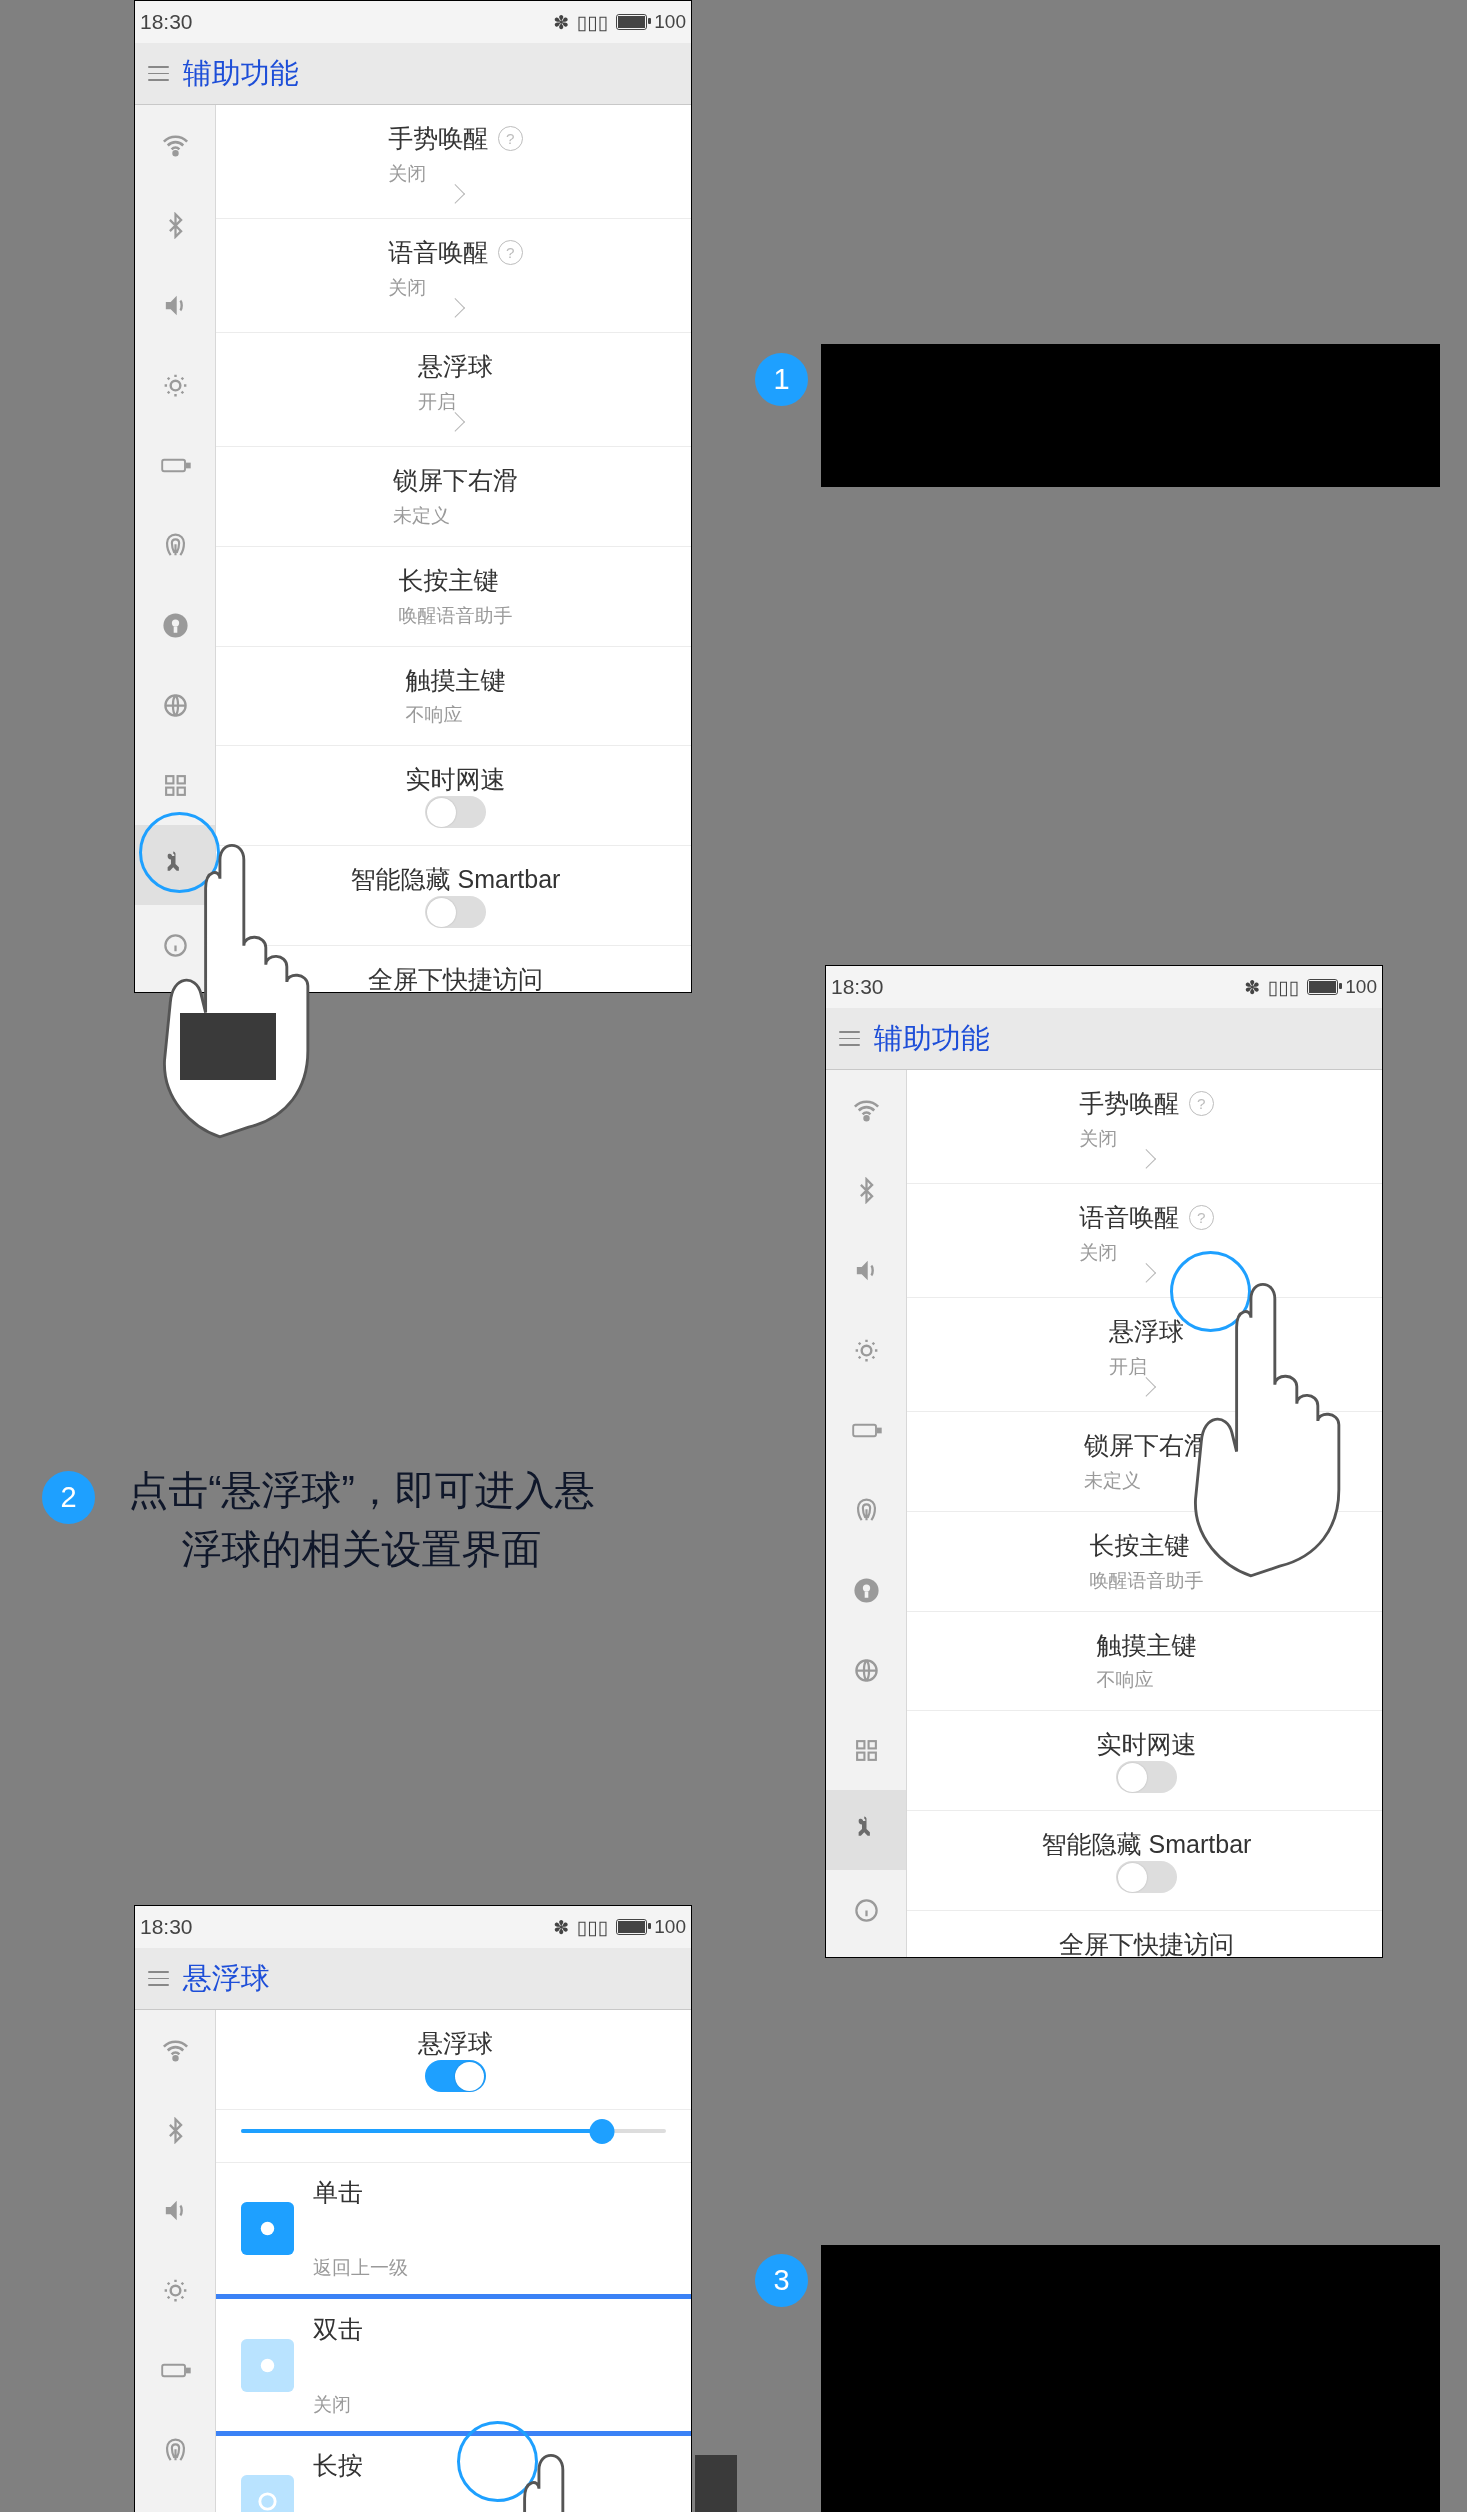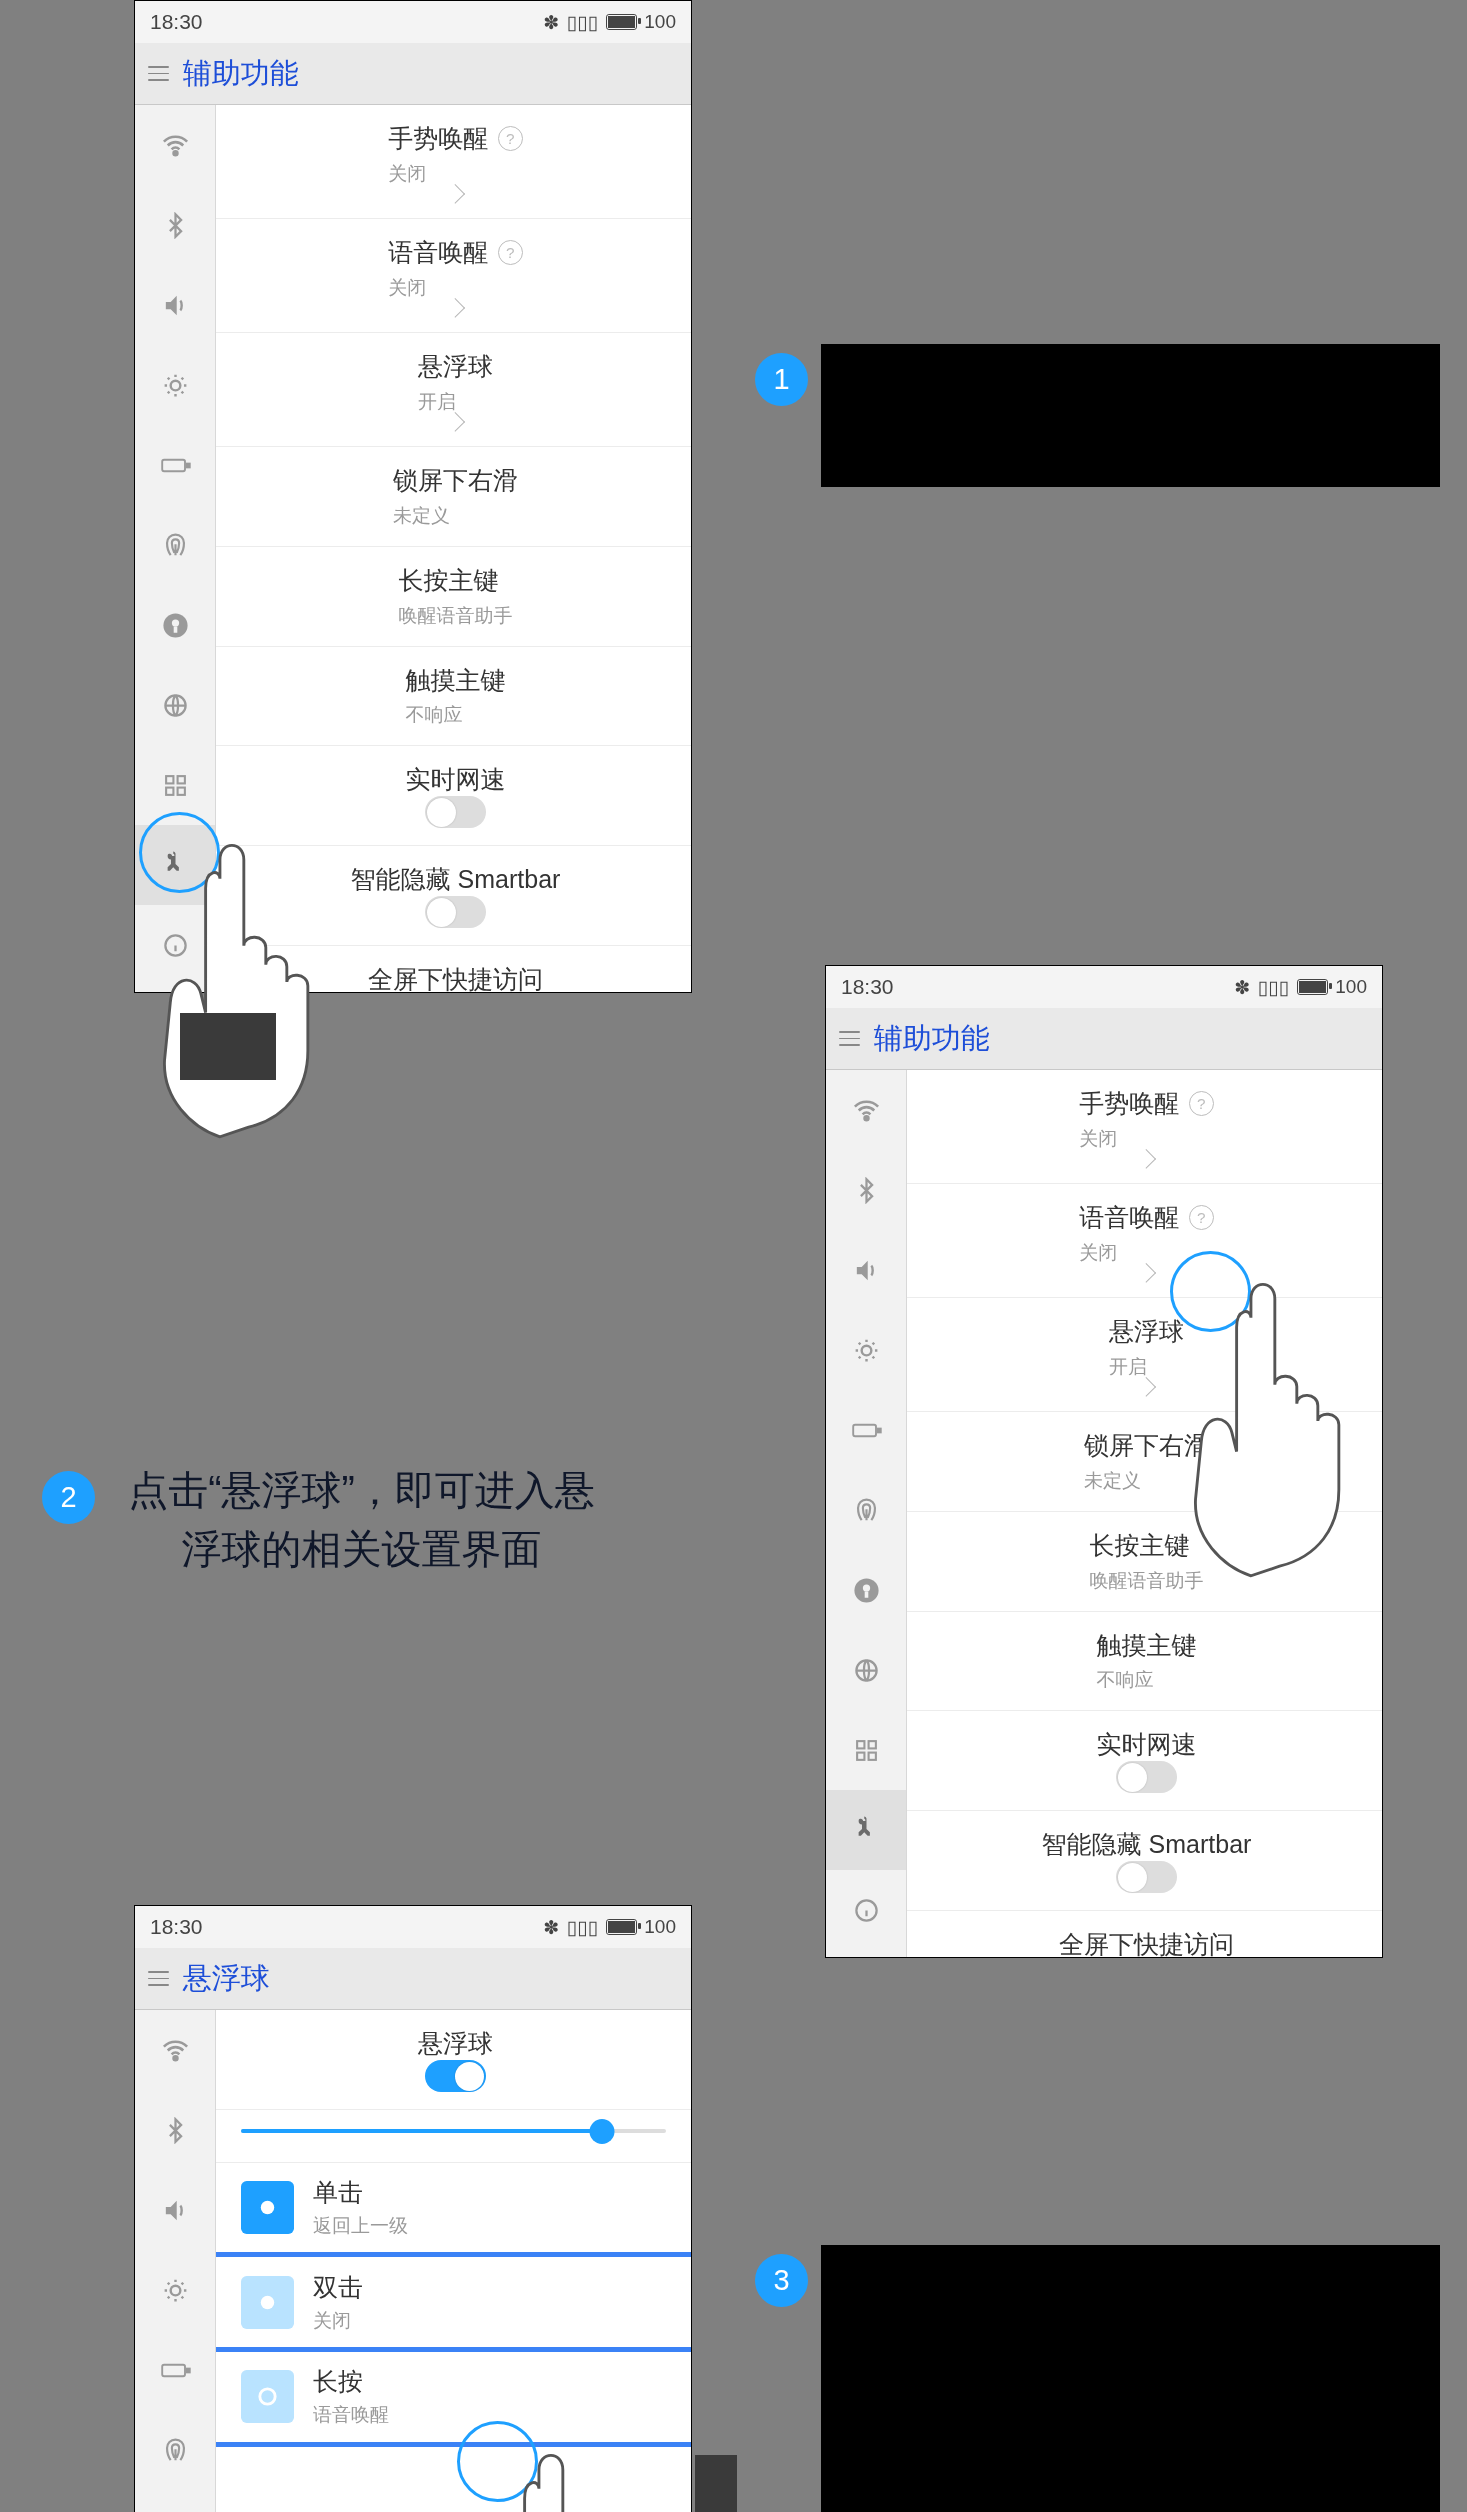--- a/index.html
+++ b/index.html
@@ -15,21 +15,21 @@
     background:#fff;
     border:1.9px solid #000;
     box-sizing:border-box;
     overflow:hidden;
   }
   
   .statusbar{
     height:42px;
     background:#f4f4f4;
     display:flex;align-items:center;justify-content:space-between;
-    padding:0 15px;
+    padding:0 5px;
     font-size:21px;color:#444;
   }
   .statusbar .right{display:flex;align-items:center;gap:7.6px;font-size:19px;}
   .batt{width:29px;height:13.4px;border:1.9px solid #444;border-radius:2.9px;position:relative;}
   .batt::after{content:"";position:absolute;right:-4.8px;top:2.9px;width:2.9px;height:5.7px;background:#444;border-radius:1px;}
   .batt .fill{position:absolute;left:1px;top:1px;bottom:1px;right:1px;background:#444;}
   
   .titlebar{
     height:61px;background:#e9e9e9;border-bottom:1px solid #c8c8c8;
     display:flex;align-items:center;padding:0 13.4px;gap:13.4px;
@@ -70,21 +70,21 @@
   .sliderwrap{padding:19px 25px 29px;border-bottom:1px solid #ececec;}
   .slider{height:3.8px;background:#ddd;border-radius:1.9px;position:relative;}
   .slider .track{position:absolute;height:3.8px;background:#1ea0ff;border-radius:1.9px;left:0;}
   .slider .thumb{position:absolute;width:25px;height:25px;border-radius:50%;background:#1ea0ff;top:-10.5px;transform:translateX(-50%);}
   
   .irow{display:flex;align-items:center;gap:19px;padding:13.4px 21px 13.4px 25px;border-bottom:5px solid #3b82f6;}
   .itile{width:53px;height:53px;border-radius:5.7px;background:#b9e3ff;display:flex;align-items:center;justify-content:center;color:#fff;}
   .itile.sel{background:#1ea0ff;}
   .irow .labels{display:flex;flex-direction:column;gap:3.8px;}
   .irow .t{font-size:25px;color:#333;}
-  .irow .s{font-size:19px;color:#9a9a9a;}
+  .irow .s{font-size:19px;color:#9a9a9a;margin-top:42px;}
   
   .step-badge{
     width:53px;height:53px;border-radius:50%;background:#1ea0ff;color:#fff;
     display:flex;align-items:center;justify-content:center;font-size:29px;font-weight:500;
     position:absolute;
   }
   .step-text{
     position:absolute;color:#0f172a;font-size:40px;line-height:59px;
     text-align:center;width:497px;
   }

